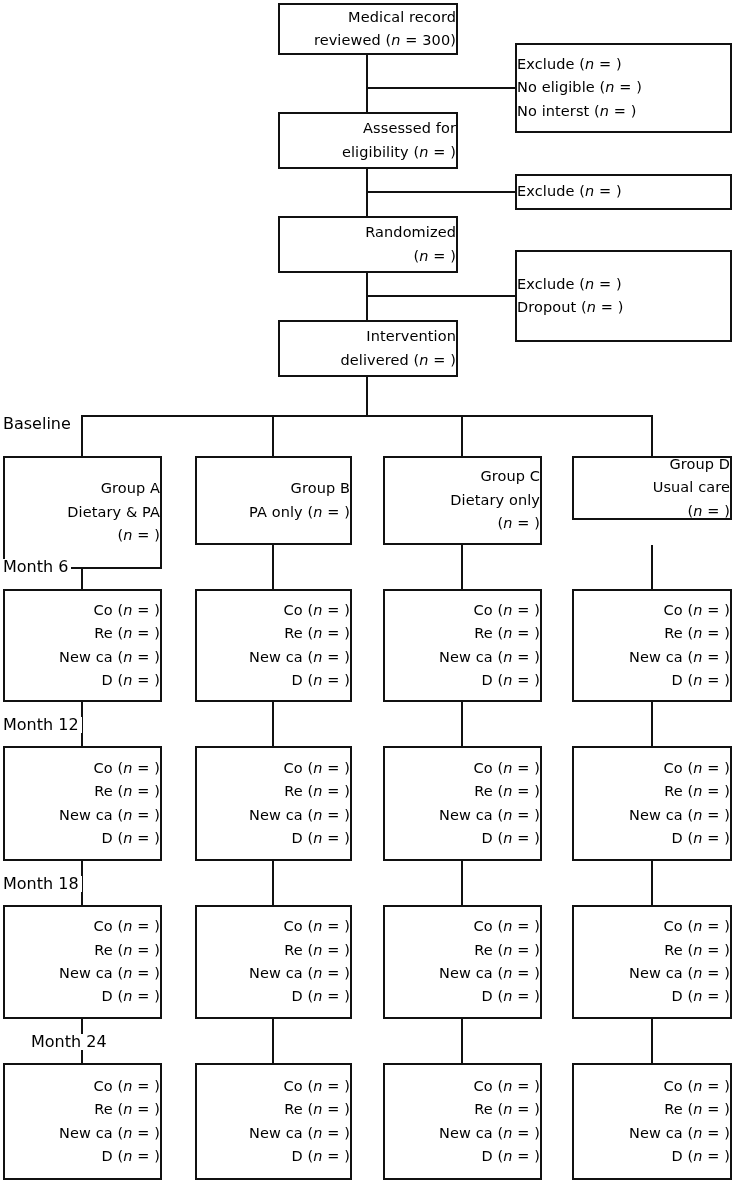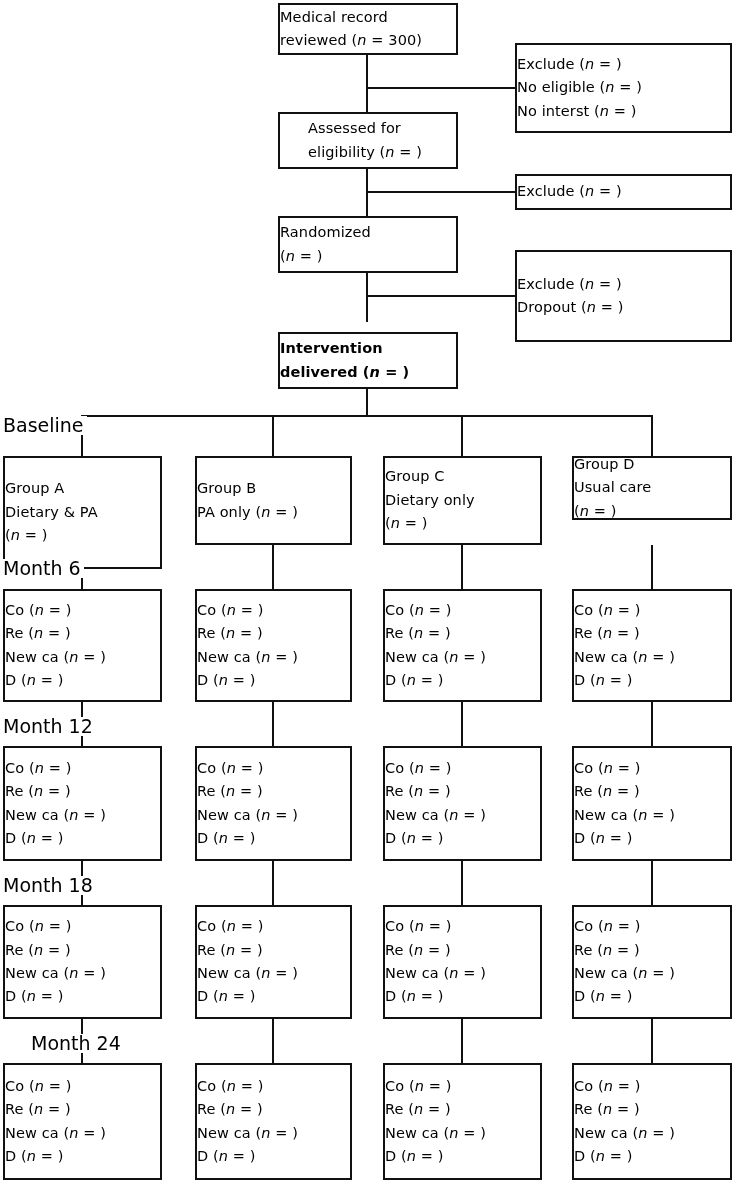--- a/index.html
+++ b/index.html
@@ -23,21 +23,21 @@
   .box {
     position: absolute;
     box-sizing: border-box;
     border: 2px solid #111111;
     background: #ffffff;
     display: flex;
     flex-direction: column;
     justify-content: center;
     z-index: 3;
   }
-  .box.center { align-items: flex-start; text-align: center; }
+  .box.center { align-items: flex-end; text-align: center; }
   .box.left   { align-items: flex-start; text-align: left; }
 
   .line-txt {
     font-size: 14.5px;
     line-height: 1.62;
     white-space: nowrap;
     letter-spacing: 0.1px;
   }
   .box.left .line-txt { padding-left: 0; }
 
@@ -53,21 +53,21 @@
   .hline {
     position: absolute;
     height: 2px;
     background: #111111;
     z-index: 1;
   }
 
   
   .stage-label {
     position: absolute;
-    font-size: 19px;
+    font-size: 16px;
     line-height: 1;
     white-space: nowrap;
     z-index: 4;
     background: #ffffff;
     padding-right: 3px;
     text-align: center;
   }
 </style>
 </head>
 <body>
@@ -119,21 +119,21 @@
   <div class="box center" style="left:278px; top:112px; width:180px; height:57px;padding-left:28px;">
     <div class="line-txt">Assessed for</div>
     <div class="line-txt">eligibility (<span class="ital">n</span> = )</div>
   </div>
 
   <div class="box center" style="left:278px; top:216px; width:180px; height:57px;">
     <div class="line-txt">Randomized</div>
     <div class="line-txt">(<span class="ital">n</span> = )</div>
   </div>
 
-  <div class="box center" style="left:278px; top:332px; width:180px; height:57px;font-weight:bold;">
+  <div class="box center" style="left:278px; top:320px; width:180px; height:57px;">
     <div class="line-txt">Intervention</div>
     <div class="line-txt">delivered (<span class="ital">n</span> = )</div>
   </div>
 
   <div class="box left" style="left:515px; top:43px; width:217px; height:90px;">
     <div class="line-txt">Exclude (<span class="ital">n</span> = )</div>
     <div class="line-txt">No eligible (<span class="ital">n</span> = )</div>
     <div class="line-txt">No interst (<span class="ital">n</span> = )</div>
   </div>
 

